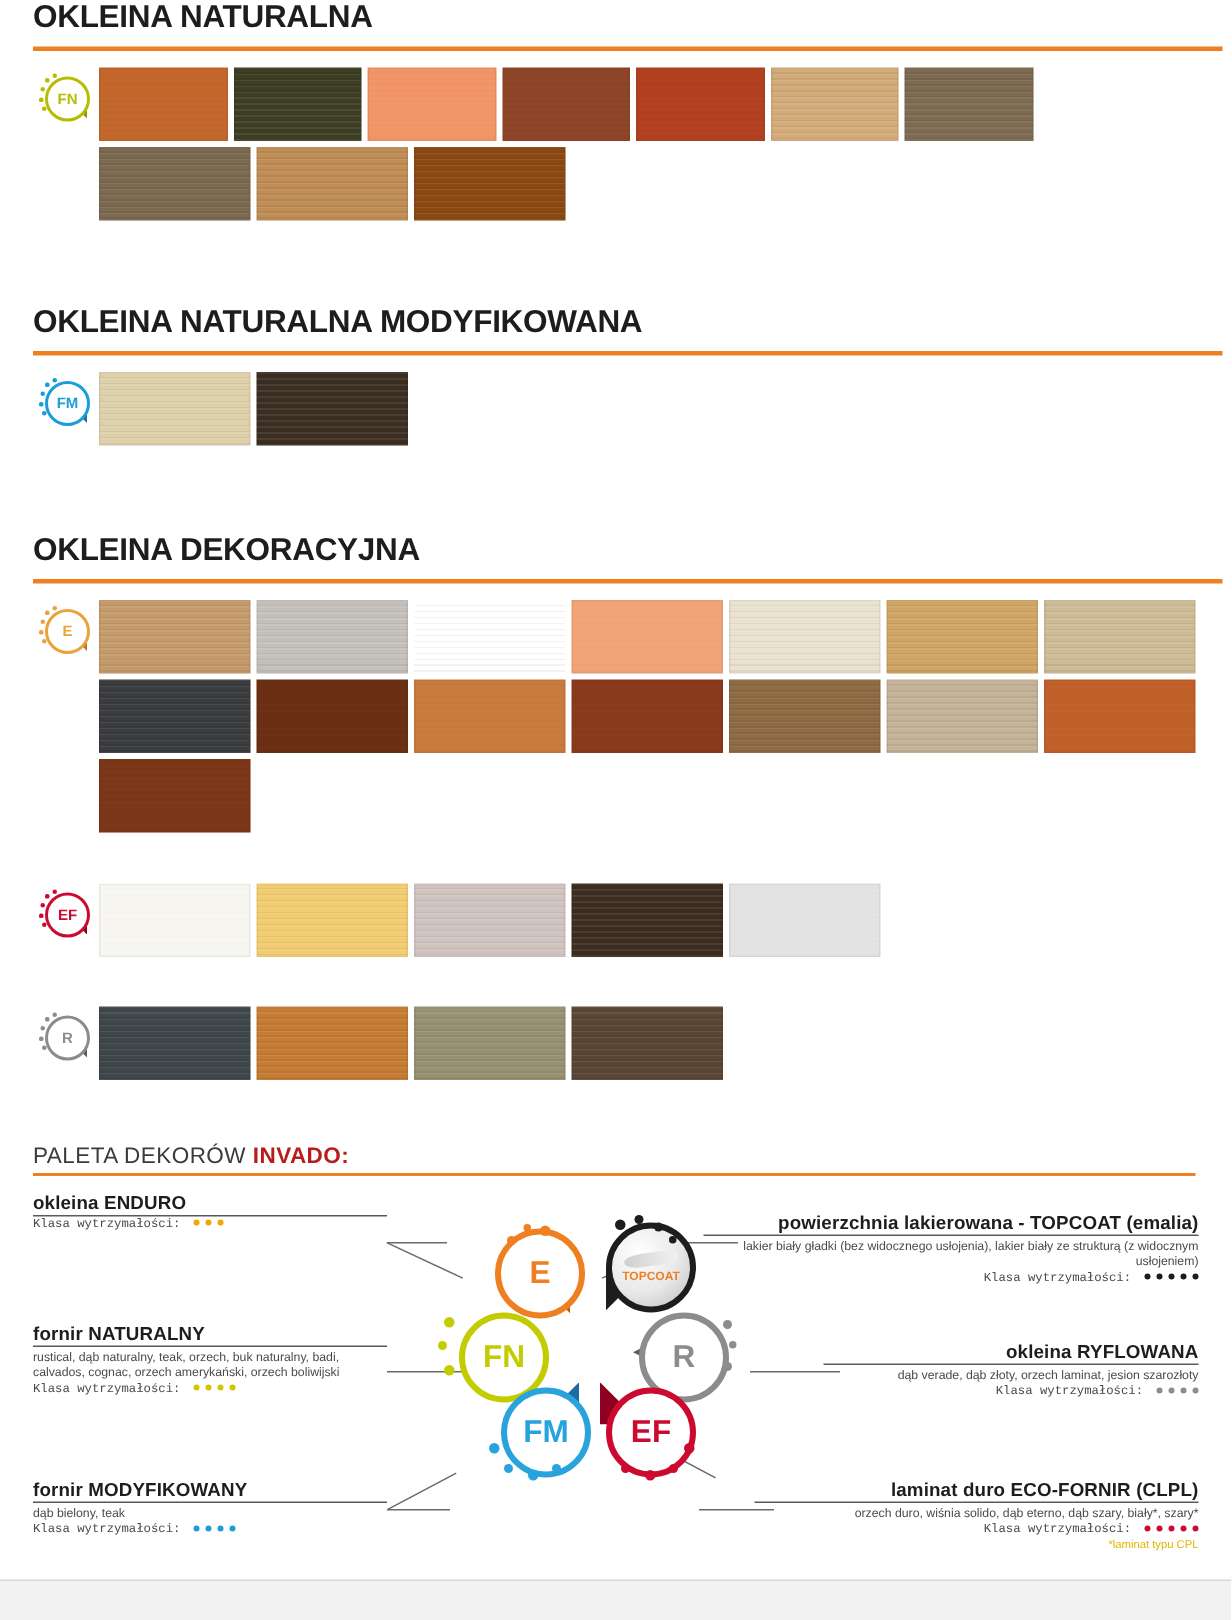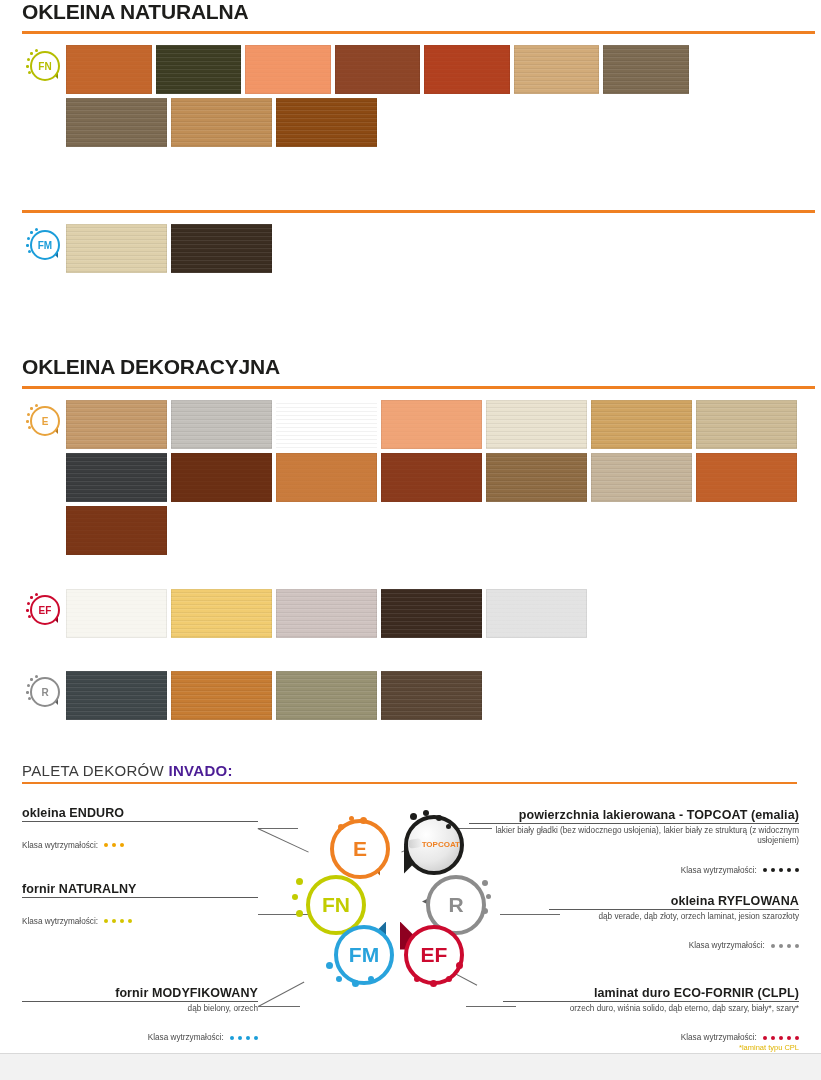--- a/index.html
+++ b/index.html
@@ -82,34 +82,34 @@
   .badge .dots i:nth-child(2){width:2.5px;height:2.5px;left:4px;top:3px;}
   .badge .dots i:nth-child(3){width:3px;height:3px;left:1px;top:9px;}
   .badge .dots i:nth-child(4){width:2.5px;height:2.5px;left:0px;top:16px;}
   .badge .dots i:nth-child(5){width:3px;height:3px;left:2px;top:22px;}
 
   
   .palette{position:relative;margin-top:10px;}
   .pal-title{
     padding-left:22px;font-size:15px;color:#3b3b3b;letter-spacing:.3px;
   }
-  .pal-title b{color:#4c1d95;font-weight:bold;}
+  .pal-title b{color:#b91c1c;font-weight:bold;}
   .pal-rule{height:1.5px;background:#ef8022;margin:3px 0 0 22px;width:775px;}
 
   .legend{position:relative;height:245px;}
   .entry{position:absolute;}
   .entry h4{
     margin:0;font-size:12.5px;font-weight:bold;color:#1d1d1b;
     letter-spacing:.1px;
   }
   .entry .hr{height:1px;background:#5a5a5a;margin-top:1px;}
   .entry p{
     margin:2px 0 0 0;font-size:8.2px;line-height:10.5px;color:#4a4a4a;
   }
-  .entry .klasa{margin-top:19px;font-size:8.2px;color:#4a4a4a;white-space:nowrap;}
+  .entry .klasa{margin-top:1px;font-size:8.2px;color:#4a4a4a;white-space:nowrap;font-family:Liberation Mono, monospace;}
   .entry .klasa .dot{
     display:inline-block;width:4px;height:4px;border-radius:50%;
     margin-left:4px;vertical-align:middle;
   }
   .entry .note{font-size:7.5px;color:#e0b400;margin-top:1px;}
   .entry.left{text-align:left;}
   .entry.right{text-align:right;}
 
   
   .cluster{position:absolute;left:288px;top:10px;width:230px;height:215px;}
@@ -169,20 +169,21 @@
         <div class="srow">
           <div class="sw" style="background-color:#7c6a51"></div>
           <div class="sw" style="background-color:#c08e56"></div>
           <div class="sw" style="background-color:#8c4a13"></div>
         </div>
       </div>
     </div>
   </div>
 
   <div style="position:absolute;left:0;top:203px;width:821px;">
+    <div class="sec-title">OKLEINA NATURALNA MODYFIKOWANA</div>
     <div class="sec-rule"></div>
     <div class="group" style="margin-top:11px;">
       <div class="badge-col">
         <div class="badge" style="--bc:#1b9dd9;--bc2:#1a6d9e;">
           <span class="dots">
               <i></i>
               <i></i>
               <i></i>
               <i></i>
               <i></i>
@@ -295,42 +296,43 @@
       </div>
     </div>
   </div>
 
   <div class="palette" style="position:absolute;left:0;top:752px;width:821px;">
     <div class="pal-title"><span>PALETA DEKORÓW </span><b>INVADO:</b></div>
     <div class="pal-rule"></div>
 
     <div class="legend">
 
-      <div class="entry left" style="left:22px;top:22px;width:236px;">
+      <div class="entry left" style="left:22px;top:11px;width:236px;">
         <h4>okleina ENDURO</h4>
         <div class="hr"></div>
         <div class="klasa">
           <span>Klasa wytrzymałości:</span>
           <span class="dot" style="background:#f0a500"></span><span class="dot" style="background:#f0a500"></span><span class="dot" style="background:#f0a500"></span>
         </div>
       </div>
 
       <div class="entry left" style="left:22px;top:98px;width:236px;">
         <h4>fornir NATURALNY</h4>
         <div class="hr"></div>
+        <p>rustical, dąb naturalny, teak, orzech, buk naturalny, badi, calvados, cognac, orzech amerykański, orzech boliwijski</p>
         <div class="klasa">
           <span>Klasa wytrzymałości:</span>
           <span class="dot" style="background:#d4c400"></span><span class="dot" style="background:#d4c400"></span><span class="dot" style="background:#d4c400"></span><span class="dot" style="background:#d4c400"></span>
         </div>
       </div>
 
-      <div class="entry left" style="left:22px;top:202px;width:236px;text-align:right;">
+      <div class="entry left" style="left:22px;top:202px;width:236px;">
         <h4>fornir MODYFIKOWANY</h4>
         <div class="hr"></div>
-        <p>dąb bielony, orzech</p>
+        <p>dąb bielony, teak</p>
         <div class="klasa">
           <span>Klasa wytrzymałości:</span>
           <span class="dot" style="background:#1b9dd9"></span><span class="dot" style="background:#1b9dd9"></span><span class="dot" style="background:#1b9dd9"></span><span class="dot" style="background:#1b9dd9"></span>
         </div>
       </div>
 
       <div class="entry right" style="right:22px;top:24px;width:330px;">
         <h4>powierzchnia lakierowana - TOPCOAT (emalia)</h4>
         <div class="hr"></div>
         <p>lakier biały gładki (bez widocznego usłojenia), lakier biały ze strukturą (z widocznym usłojeniem)</p>
@@ -385,21 +387,21 @@
         </div>
 
         <div class="cbadge" style="--bc:#1d1d1b;--bc2:#1d1d1b;left:110px;top:18px;">
           <span class="cdots">
             <i style="width:7px;height:7px;left:12px;top:1px;"></i>
             <i style="width:6px;height:6px;left:25px;top:-2px;"></i>
             <i style="width:6px;height:6px;left:38px;top:3px;"></i>
             <i style="width:5px;height:5px;left:48px;top:12px;"></i>
           </span>
           <span class="tail" style="left:6px;top:34px;clip-path:polygon(100% 0,0 0,0 100%);background:#1d1d1b;"></span>
-          <span class="ring" style="background:radial-gradient(circle at 35% 30%,#fff 0%,#e8e8e8 55%,#bdbdbd 100%);border-color:#1d1d1b;color:#ef8022;font-size:8px;flex-direction:row;">
+          <span class="ring" style="background:radial-gradient(circle at 35% 30%,#fff 0%,#e8e8e8 55%,#bdbdbd 100%);border-color:#1d1d1b;color:#ef8022;font-size:8px;flex-direction:column;">
             <span style="display:block;width:36px;height:9px;border-radius:50%/80%;background:linear-gradient(90deg,#cfcfcf,#f2f2f2);transform:rotate(-8deg);margin-bottom:2px;"></span>
             <span>TOPCOAT</span>
           </span>
         </div>
 
         <div class="cbadge" style="--bc:#c2cc00;--bc2:#9aa300;left:12px;top:78px;">
           <span class="cdots">
             <i style="width:7px;height:7px;left:-4px;top:6px;"></i>
             <i style="width:6px;height:6px;left:-8px;top:22px;"></i>
             <i style="width:7px;height:7px;left:-4px;top:38px;"></i>

